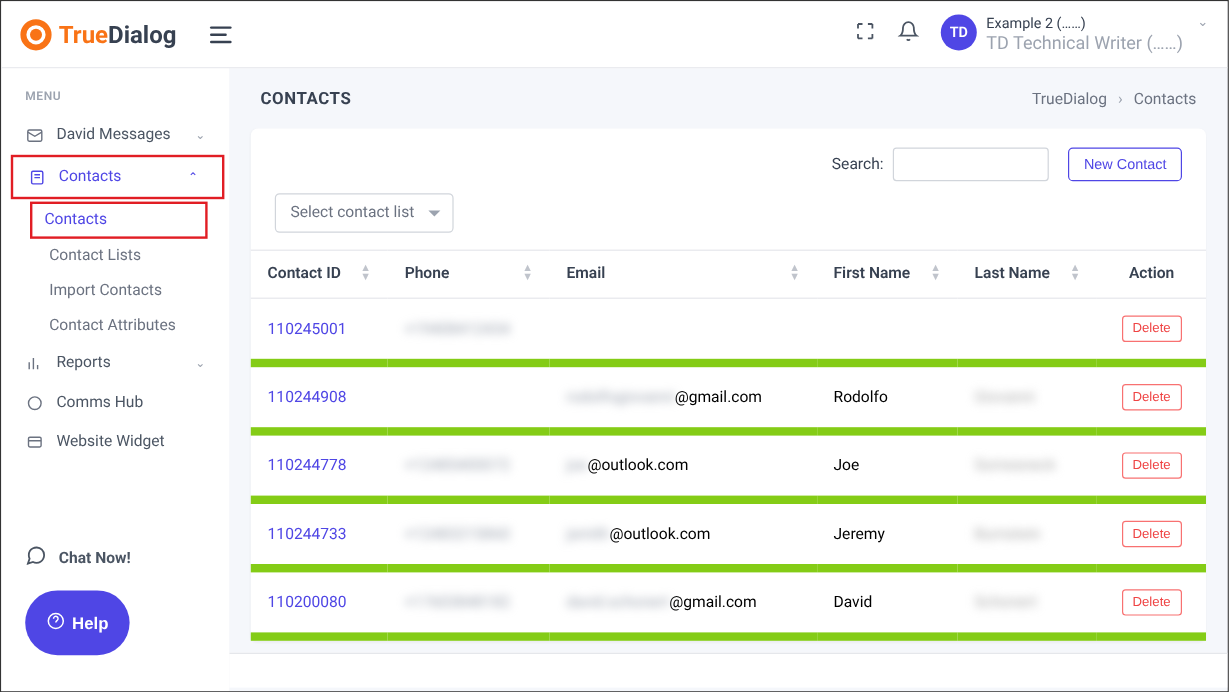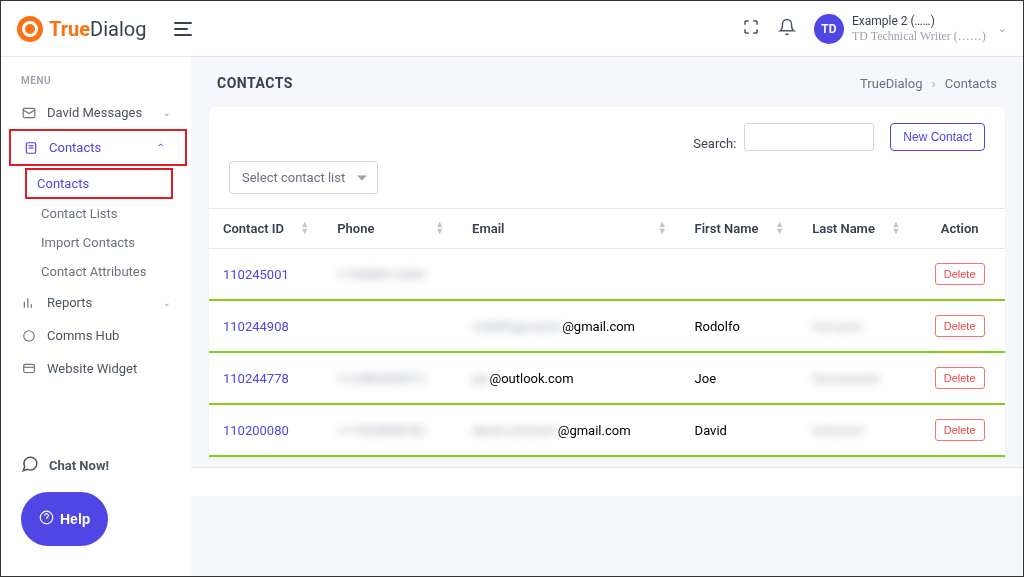--- a/index.html
+++ b/index.html
@@ -5,30 +5,30 @@
   * { box-sizing: border-box; margin: 0; padding: 0; }
   body { font-family: -apple-system, BlinkMacSystemFont, "Segoe UI", Roboto, sans-serif; background: #f5f6fa; width: 1024px; height: 577px; overflow: hidden; border: 1px solid #333; }
   
   
   .header { height: 56px; background: #fff; border-bottom: 1px solid #e5e7eb; display: flex; align-items: center; padding: 0 16px; justify-content: space-between; }
   .header-left { display: flex; align-items: center; gap: 28px; }
   .logo { display: flex; align-items: center; gap: 6px; font-size: 20px; font-weight: 600; }
   .logo-mark { width: 26px; height: 26px; border: 5px solid #f97316; border-radius: 50%; display: inline-block; position: relative; }
   .logo-mark::after { content:''; position:absolute; left: 3px; top: 3px; width: 10px; height: 10px; border-radius:50%; background:#f97316;}
   .logo-true { color: #f97316; font-weight: 700; }
-  .logo-dialog { color: #374151; font-weight: 400; }
+  .logo-dialog { color: #374151; font-weight: 700; }
   .hamburger { display: flex; flex-direction: column; gap: 4px; cursor: pointer; }
   .hamburger span { width: 18px; height: 2px; background: #374151; border-radius: 1px; }
   .hamburger span:nth-child(2){ width: 14px; }
   .header-right { display: flex; align-items: center; gap: 18px; }
   .hdr-icon { color: #4b5563; cursor: pointer; }
-  .user-block { display: flex; align-items: center; gap: 8px; }
+  .user-block { display: flex; gap: 8px; }
   .avatar { width: 30px; height: 30px; border-radius: 50%; background: #4f46e5; color: #fff; display: flex; align-items: center; justify-content: center; font-size: 12px; font-weight: 600; }
   .user-text { font-size: 12px; color: #374151; line-height: 1.2; }
-  .user-text .line2 { color: #9ca3af; font-size: 12px; font-family: Liberation Serif, serif; }
+  .user-text .line2 { color: #9ca3af; font-size: 15px; }
   .caret { color: #9ca3af; font-size: 11px; margin-left: 4px; }
   
   
   .layout { display: flex; height: calc(100% - 56px); }
   .sidebar { width: 190px; background: #fff; padding: 18px 0; display: flex; flex-direction: column; position: relative; }
   .menu-label { font-size: 10px; color: #9ca3af; font-weight: 600; letter-spacing: 0.5px; padding: 0 20px 10px; }
   .nav-item { display: flex; align-items: center; gap: 10px; padding: 9px 20px; font-size: 13px; color: #4b5563; cursor: pointer; position: relative; }
   .nav-item.active { color: #4f46e5; }
   .nav-item .chev { margin-left: auto; font-size: 10px; color: #9ca3af; }
   .sub-items { padding-left: 40px; }
@@ -42,32 +42,32 @@
   .help-btn { background: #4f46e5; color: #fff; border: none; border-radius: 999px; padding: 18px 18px; font-size: 14px; font-weight: 600; display: inline-flex; align-items: center; gap: 6px; cursor: pointer; }
   
   
   .main { flex: 1; overflow: auto; background: #f5f7fb; }
   .page-header { display: flex; align-items: center; justify-content: space-between; padding: 18px 26px 10px; }
   .page-title { font-size: 14px; font-weight: 700; letter-spacing: 0.5px; color: #374151; }
   .breadcrumb { font-size: 13px; color: #6b7280; }
   .breadcrumb .sep { margin: 0 6px; color: #9ca3af;}
   .card { background: #fff; border-radius: 6px; margin: 6px 18px 10px; box-shadow: 0 1px 2px rgba(0,0,0,0.04); padding: 0; }
   .card-top { display: flex; align-items: center; justify-content: space-between; padding: 16px 20px 10px; gap: 16px; }
-  .search-group { display: flex; align-items: flex-end; gap: 8px; }
+  .search-group { display: flex; align-items: center; gap: 8px; }
   .search-group label { font-size: 13px; color: #374151; }
   .search-group input { border: 1px solid #d1d5db; height: 28px; width: 130px; border-radius: 3px; padding: 0 8px; }
   .new-contact-btn { border: 1px solid #4f46e5; color: #4f46e5; background: transparent; font-size: 12px; padding: 6px 12px; border-radius: 4px; cursor: pointer; }
   .select-wrap { padding: 0 20px 14px; }
   .contact-select { border: 1px solid #d1d5db; border-radius: 4px; padding: 8px 32px 8px 12px; font-size: 13px; color: #6b7280; display: inline-flex; align-items: center; gap: 12px; cursor: pointer; position: relative; }
   .contact-select::after { content: ''; position: absolute; right: 10px; top: 50%; width: 0; height: 0; border-left: 5px solid transparent; border-right: 5px solid transparent; border-top: 5px solid #9ca3af; transform: translateY(-50%); }
   
   table { width: 100%; border-collapse: collapse; }
   th { text-align: left; font-size: 13px; font-weight: 600; color: #374151; padding: 12px 14px; border-top: 1px solid #e5e7eb; border-bottom: 1px solid #e5e7eb; position: relative; }
   th .sort { float: right; color: #c0c4cc; font-size: 9px; line-height: 7px; }
-  td { font-size: 13px; padding: 14px 14px; border-bottom: 2px solid #84cc16; }
+  td { font-size: 13px; padding: 14px 14px; border-bottom: 7px solid #84cc16; }
   .contact-id { color: #4f46e5; cursor: pointer; }
   .blur { filter: blur(4px); color: #9ca3af; }
   .del-btn { border: 1px solid #f87171; color: #ef4444; background: transparent; font-size: 11px; padding: 4px 8px; border-radius: 3px; cursor: pointer; }
   .action-col { text-align: center; }
   
   .card-bottom { display: flex; align-items: center; justify-content: space-between; padding: 14px 20px 18px; }
   .showing { font-size: 13px; color: #4b5563; }
   .pager { display: flex; align-items: center; gap: 10px; }
   .pager-btn { color: #c0c4cc; font-size: 12px; cursor: pointer; }
   .page-num { width: 26px; height: 26px; border-radius: 50%; background: #4f46e5; color: #fff; display: flex; align-items: center; justify-content: center; font-size: 12px; }
@@ -259,20 +259,28 @@
             </tr>
             <tr>
               <td><span class="contact-id">110244778</span></td>
               <td><span class="blur">+12485400072</span></td>
               <td><span class="blur">joe</span>@outlook.com</td>
               <td>Joe</td>
               <td class="lastname"><span>Somesneck</span></td>
               <td class="action-col"><button class="del-btn">Delete</button></td>
             </tr>
             <tr>
+              <td><span class="contact-id">110244733</span></td>
+              <td><span class="blur">+12483215860</span></td>
+              <td><span class="blur">jsmith</span>@outlook.com</td>
+              <td>Jeremy</td>
+              <td class="lastname"><span>Burnstein</span></td>
+              <td class="action-col"><button class="del-btn">Delete</button></td>
+            </tr>
+            <tr>
               <td><span class="contact-id">110200080</span></td>
               <td><span class="blur">+17603848182</span></td>
               <td><span class="blur">david.schonert</span>@gmail.com</td>
               <td>David</td>
               <td class="lastname"><span>Schonert</span></td>
               <td class="action-col"><button class="del-btn">Delete</button></td>
             </tr>
           </tbody>
       </table>
 

